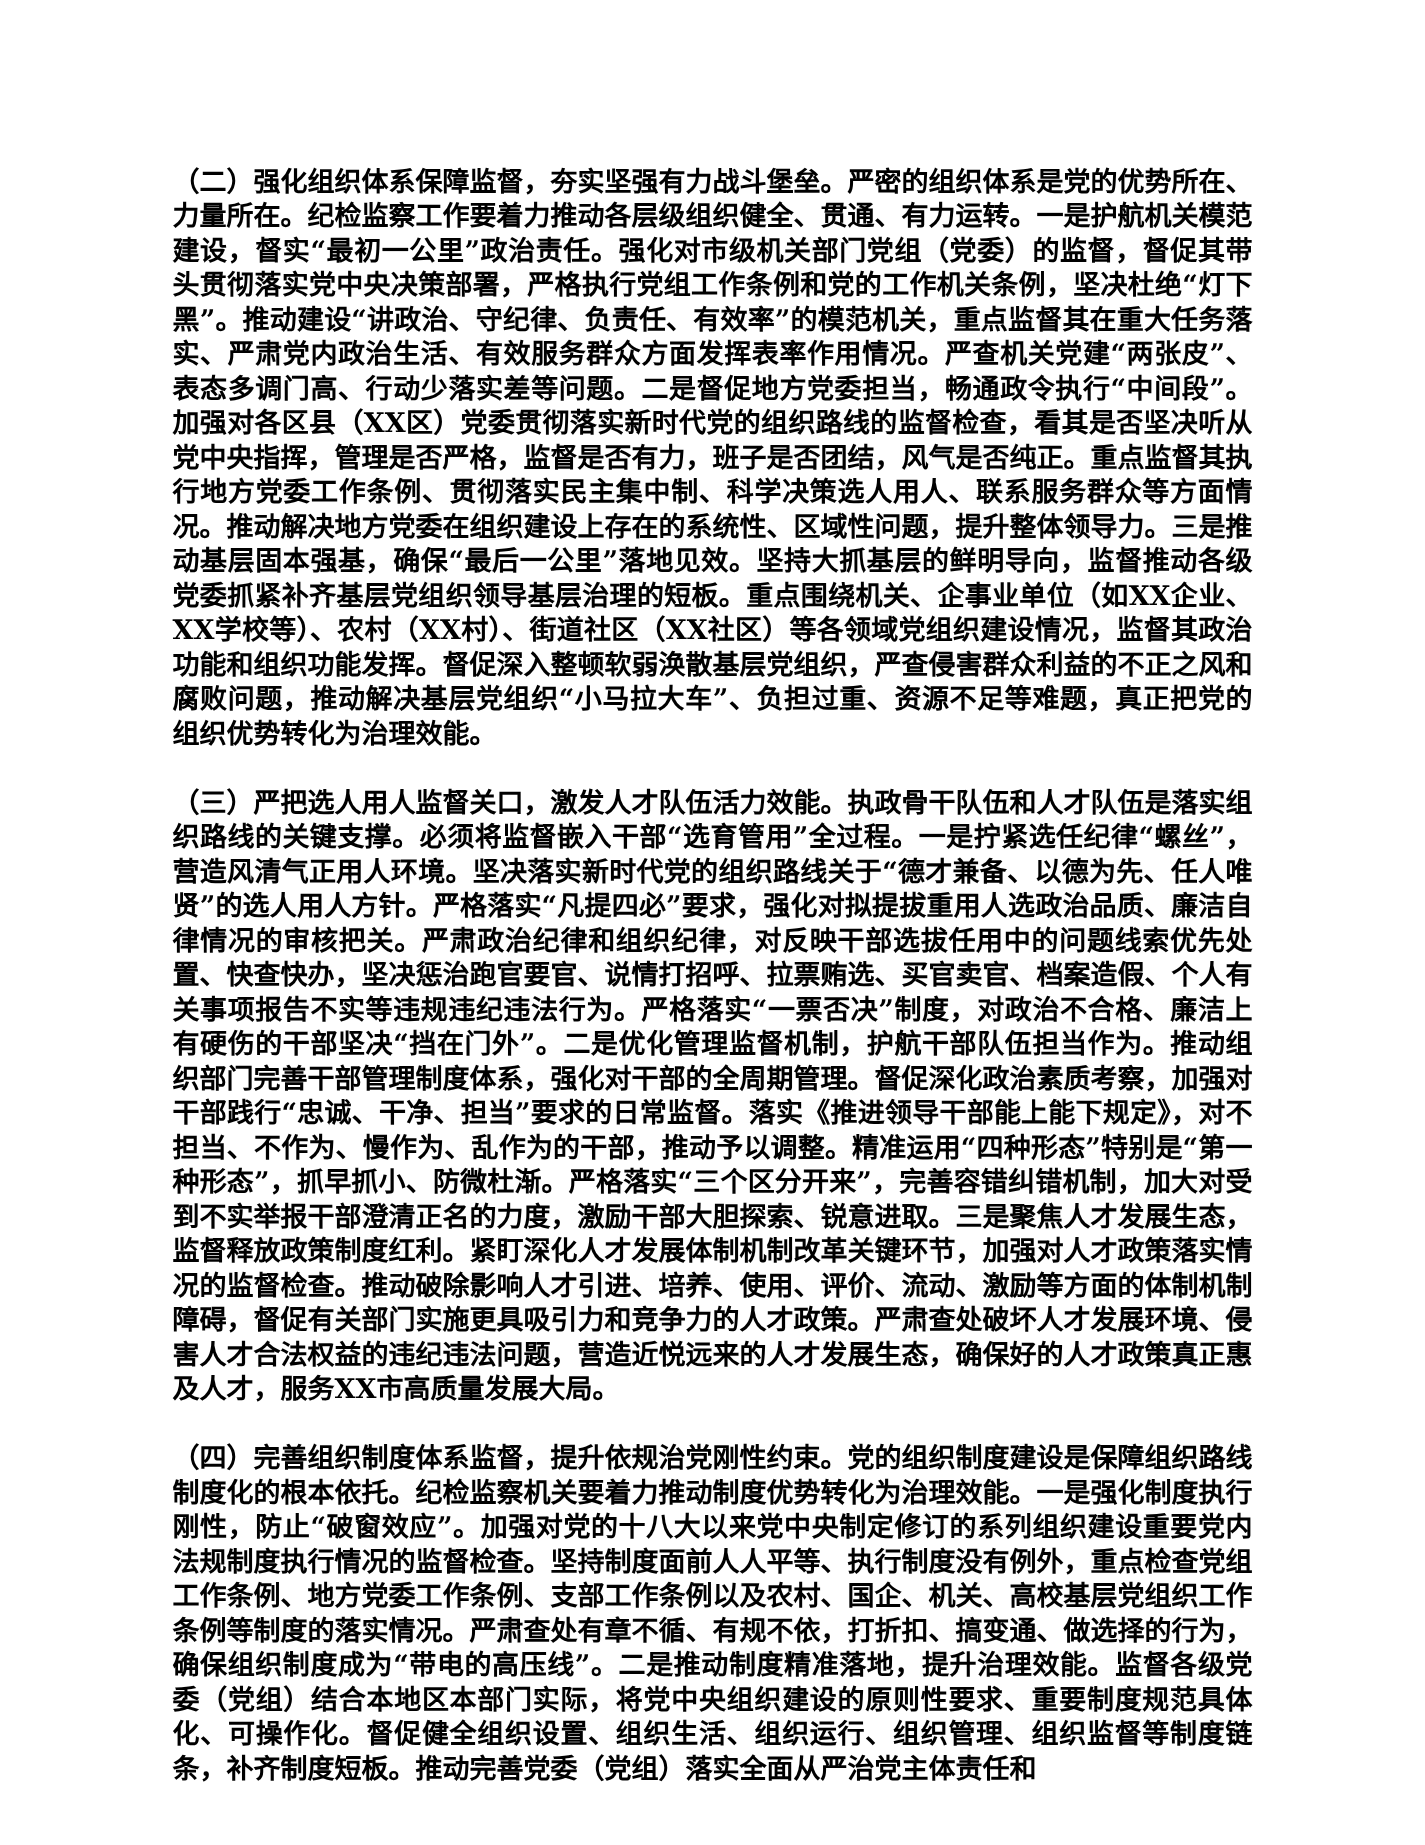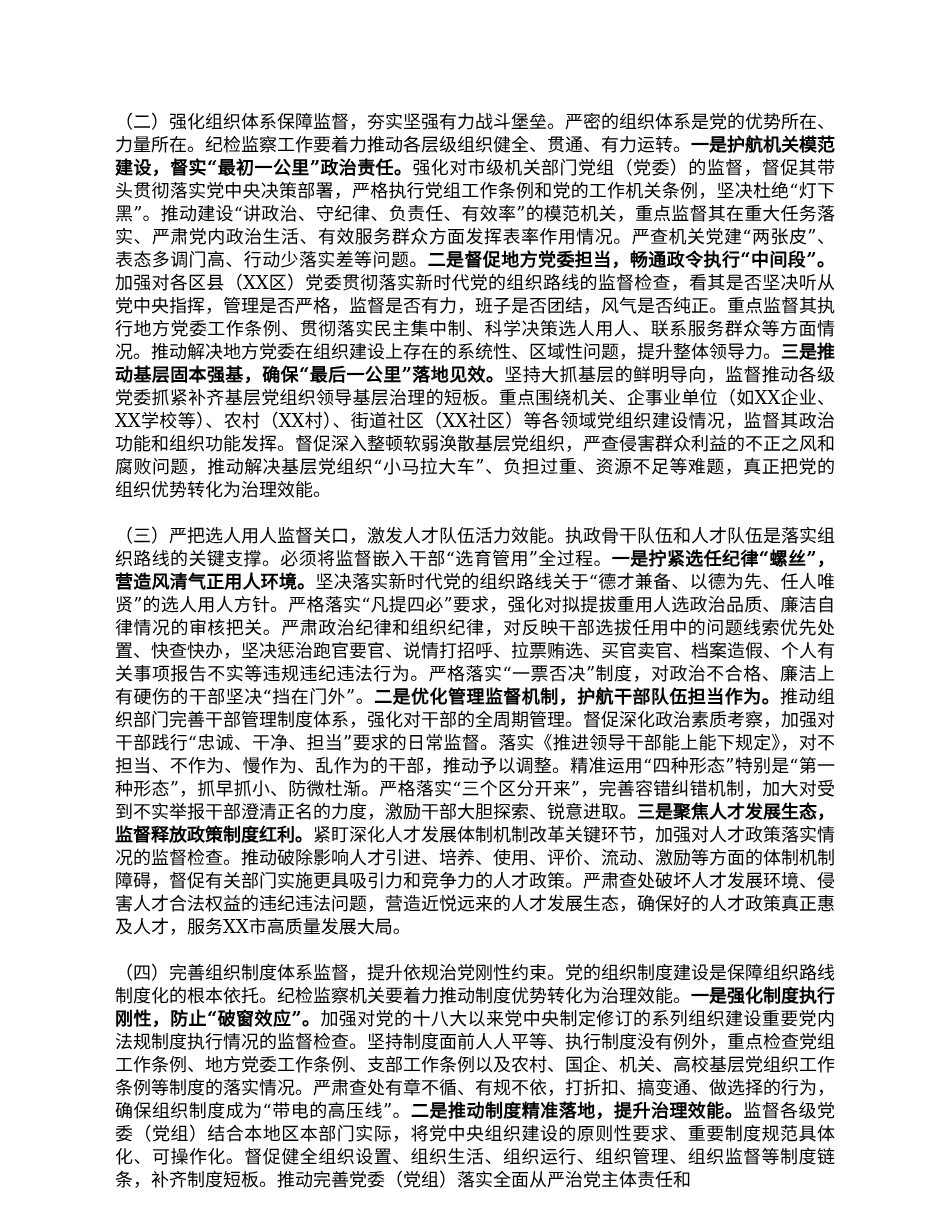--- a/index.html
+++ b/index.html
@@ -28,21 +28,21 @@
     margin: 0 0 23px 0;
     font-size: 18px;
     line-height: 23px;
     text-align: justify;
     word-break: break-all;
     color: #000000;
   }
   p.para:last-child {
     margin-bottom: 0;
   }
-  span.seg { font-weight: normal; }
+  span.seg { font-weight: bold; }
   span.seg.bold { font-weight: bold; }
 </style>
 </head>
 <body>
 
 <div class="page">
   <div class="content">
       <p class="para"><span class="seg">（二）强化组织体系保障监督，夯实坚强有力战斗堡垒。严密的组织体系是党的优势所在、力量所在。纪检监察工作要着力推动各层级组织健全、贯通、有力运转。</span><span class="seg bold">一是护航机关模范建设，督实“最初一公里”政治责任。</span><span class="seg">强化对市级机关部门党组（党委）的监督，督促其带头贯彻落实党中央决策部署，严格执行党组工作条例和党的工作机关条例，坚决杜绝“灯下黑”。推动建设“讲政治、守纪律、负责任、有效率”的模范机关，重点监督其在重大任务落实、严肃党内政治生活、有效服务群众方面发挥表率作用情况。严查机关党建“两张皮”、表态多调门高、行动少落实差等问题。</span><span class="seg bold">二是督促地方党委担当，畅通政令执行“中间段”。</span><span class="seg">加强对各区县（XX区）党委贯彻落实新时代党的组织路线的监督检查，看其是否坚决听从党中央指挥，管理是否严格，监督是否有力，班子是否团结，风气是否纯正。重点监督其执行地方党委工作条例、贯彻落实民主集中制、科学决策选人用人、联系服务群众等方面情况。推动解决地方党委在组织建设上存在的系统性、区域性问题，提升整体领导力。</span><span class="seg bold">三是推动基层固本强基，确保“最后一公里”落地见效。</span><span class="seg">坚持大抓基层的鲜明导向，监督推动各级党委抓紧补齐基层党组织领导基层治理的短板。重点围绕机关、企事业单位（如XX企业、XX学校等）、农村（XX村）、街道社区（XX社区）等各领域党组织建设情况，监督其政治功能和组织功能发挥。督促深入整顿软弱涣散基层党组织，严查侵害群众利益的不正之风和腐败问题，推动解决基层党组织“小马拉大车”、负担过重、资源不足等难题，真正把党的组织优势转化为治理效能。</span></p>
       <p class="para"><span class="seg">（三）严把选人用人监督关口，激发人才队伍活力效能。执政骨干队伍和人才队伍是落实组织路线的关键支撑。必须将监督嵌入干部“选育管用”全过程。</span><span class="seg bold">一是拧紧选任纪律“螺丝”，营造风清气正用人环境。</span><span class="seg">坚决落实新时代党的组织路线关于“德才兼备、以德为先、任人唯贤”的选人用人方针。严格落实“凡提四必”要求，强化对拟提拔重用人选政治品质、廉洁自律情况的审核把关。严肃政治纪律和组织纪律，对反映干部选拔任用中的问题线索优先处置、快查快办，坚决惩治跑官要官、说情打招呼、拉票贿选、买官卖官、档案造假、个人有关事项报告不实等违规违纪违法行为。严格落实“一票否决”制度，对政治不合格、廉洁上有硬伤的干部坚决“挡在门外”。</span><span class="seg bold">二是优化管理监督机制，护航干部队伍担当作为。</span><span class="seg">推动组织部门完善干部管理制度体系，强化对干部的全周期管理。督促深化政治素质考察，加强对干部践行“忠诚、干净、担当”要求的日常监督。落实《推进领导干部能上能下规定》，对不担当、不作为、慢作为、乱作为的干部，推动予以调整。精准运用“四种形态”特别是“第一种形态”，抓早抓小、防微杜渐。严格落实“三个区分开来”，完善容错纠错机制，加大对受到不实举报干部澄清正名的力度，激励干部大胆探索、锐意进取。</span><span class="seg bold">三是聚焦人才发展生态，监督释放政策制度红利。</span><span class="seg">紧盯深化人才发展体制机制改革关键环节，加强对人才政策落实情况的监督检查。推动破除影响人才引进、培养、使用、评价、流动、激励等方面的体制机制障碍，督促有关部门实施更具吸引力和竞争力的人才政策。严肃查处破坏人才发展环境、侵害人才合法权益的违纪违法问题，营造近悦远来的人才发展生态，确保好的人才政策真正惠及人才，服务XX市高质量发展大局。</span></p>
       <p class="para"><span class="seg">（四）完善组织制度体系监督，提升依规治党刚性约束。党的组织制度建设是保障组织路线制度化的根本依托。纪检监察机关要着力推动制度优势转化为治理效能。</span><span class="seg bold">一是强化制度执行刚性，防止“破窗效应”。</span><span class="seg">加强对党的十八大以来党中央制定修订的系列组织建设重要党内法规制度执行情况的监督检查。坚持制度面前人人平等、执行制度没有例外，重点检查党组工作条例、地方党委工作条例、支部工作条例以及农村、国企、机关、高校基层党组织工作条例等制度的落实情况。严肃查处有章不循、有规不依，打折扣、搞变通、做选择的行为，确保组织制度成为“带电的高压线”。</span><span class="seg bold">二是推动制度精准落地，提升治理效能。</span><span class="seg">监督各级党委（党组）结合本地区本部门实际，将党中央组织建设的原则性要求、重要制度规范具体化、可操作化。督促健全组织设置、组织生活、组织运行、组织管理、组织监督等制度链条，补齐制度短板。推动完善党委（党组）落实全面从严治党主体责任和</span></p>

